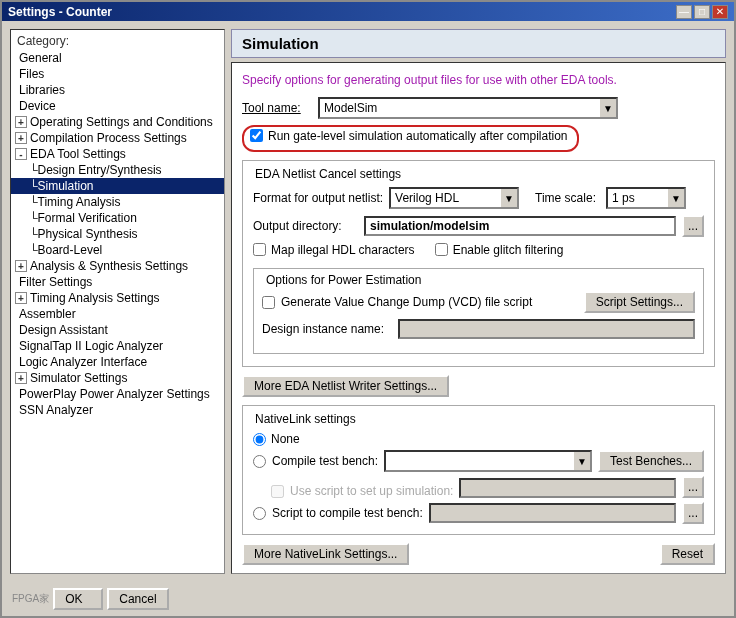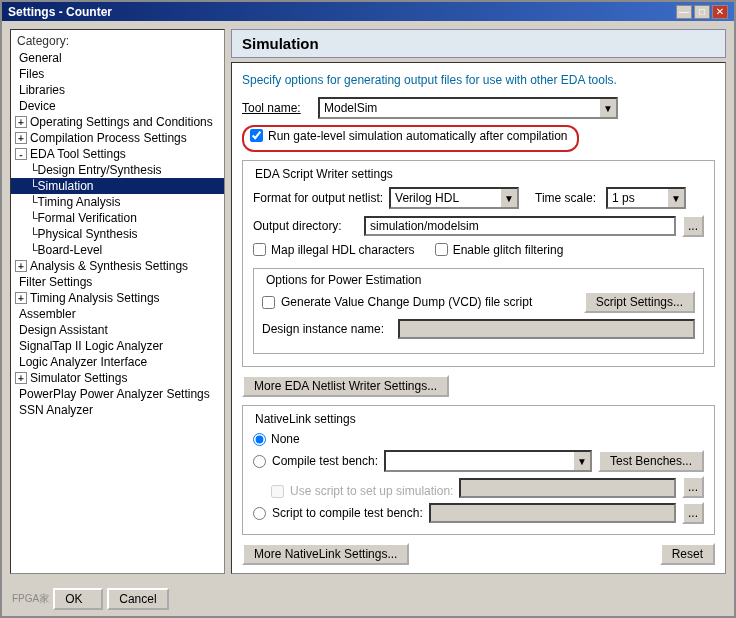--- a/index.html
+++ b/index.html
@@ -17,21 +17,21 @@
     
     .sidebar { width: 215px; background: white; border: 1px inset #888; overflow-y: auto; flex-shrink: 0; }
     .sidebar-label { font-size: 12px; color: #333; padding: 4px 6px 2px 6px; font-weight: normal; }
     .tree-item { padding: 1px 4px; cursor: pointer; display: flex; align-items: center; white-space: nowrap; font-size: 12px; }
     .tree-item.selected { background: #0a246a; color: white; }
     .tree-item .expand { width: 12px; height: 12px; border: 1px solid #888; background: white; display: inline-flex; align-items: center; justify-content: center; margin-right: 3px; font-size: 10px; font-weight: bold; color: #333; flex-shrink: 0; }
     .tree-item .indent1 { margin-left: 14px; }
     
     .main-panel { flex: 1; display: flex; flex-direction: column; gap: 4px; overflow: hidden; }
     
-    .desc-text { font-size: 12px; color: #0369a1; margin-bottom: 8px; padding: 2px 0; }
+    .desc-text { font-size: 12px; color: #a21caf; margin-bottom: 8px; padding: 2px 0; }
     
     .form-row { display: flex; align-items: center; margin-bottom: 6px; gap: 6px; }
     .form-label { font-size: 12px; min-width: 70px; }
     .form-label.underline { text-decoration: underline; }
     
     .dropdown { height: 22px; border: 2px inset #888; background: white; padding: 0 4px; font-size: 12px; display: flex; align-items: center; justify-content: space-between; flex: 1; cursor: pointer; }
     .dropdown-arrow { width: 16px; background: #d4d0c8; height: 18px; display: flex; align-items: center; justify-content: center; font-size: 10px; margin-right: -4px; }
     .dropdown.wide { flex: 1; }
     
     .checkbox-row { display: flex; align-items: flex-start; gap: 5px; margin-bottom: 5px; }
@@ -172,39 +172,39 @@
         
         <div style="display:inline-flex; border:2px solid #cc2222; border-radius:12px; padding:2px 10px 2px 6px; margin-bottom:8px;">
           <div class="checkbox-row">
             <input type="checkbox" id="run-gate" checked="" style="">
             <label for="run-gate">Run gate-level simulation automatically after compilation</label>
           </div>
         </div>
         
         
         <div style="border:1px solid #aaa; margin-bottom:8px; padding-top:6px;">
-          <div style="margin:-6px 0 0 8px; display:inline-block; background:white; padding:0 4px; font-size:12px;">EDA Script Writer settings</div>
+          <div style="margin:-6px 0 0 8px; display:inline-block; background:white; padding:0 4px; font-size:12px;">EDA Netlist Cancel settings</div>
           <div style="padding:6px 10px 8px 10px;">
 
             <div class="form-row">
               <span>Format for output netlist:</span>
               <div class="dropdown" style="width:130px; flex:none;">
                 <span>Verilog HDL</span>
                 <span class="dropdown-arrow">▼</span>
               </div>
               <span class="timescale-label">Time scale:</span>
               <div class="dropdown" style="width:80px; flex:none;">
                 <span>1 ps</span>
                 <span class="dropdown-arrow">▼</span>
               </div>
             </div>
 
             <div class="form-row">
               <span style="min-width:105px;">Output directory:</span>
-              <input type="text" class="input-field" style="flex: 1 1 0%;" value="simulation/modelsim">
+              <input type="text" class="input-field" style="flex: 1 1 0%; font-weight: bold;" value="simulation/modelsim">
               <div class="ellipsis-btn">...</div>
             </div>
 
             <div style="display:flex; gap:20px; margin-bottom:6px;">
               <div class="checkbox-row">
                 <input type="checkbox" id="map-illegal" style="">
                 <label for="map-illegal">Map illegal HDL characters</label>
               </div>
               <div class="checkbox-row">
                 <input type="checkbox" id="enable-glitch" style="">

